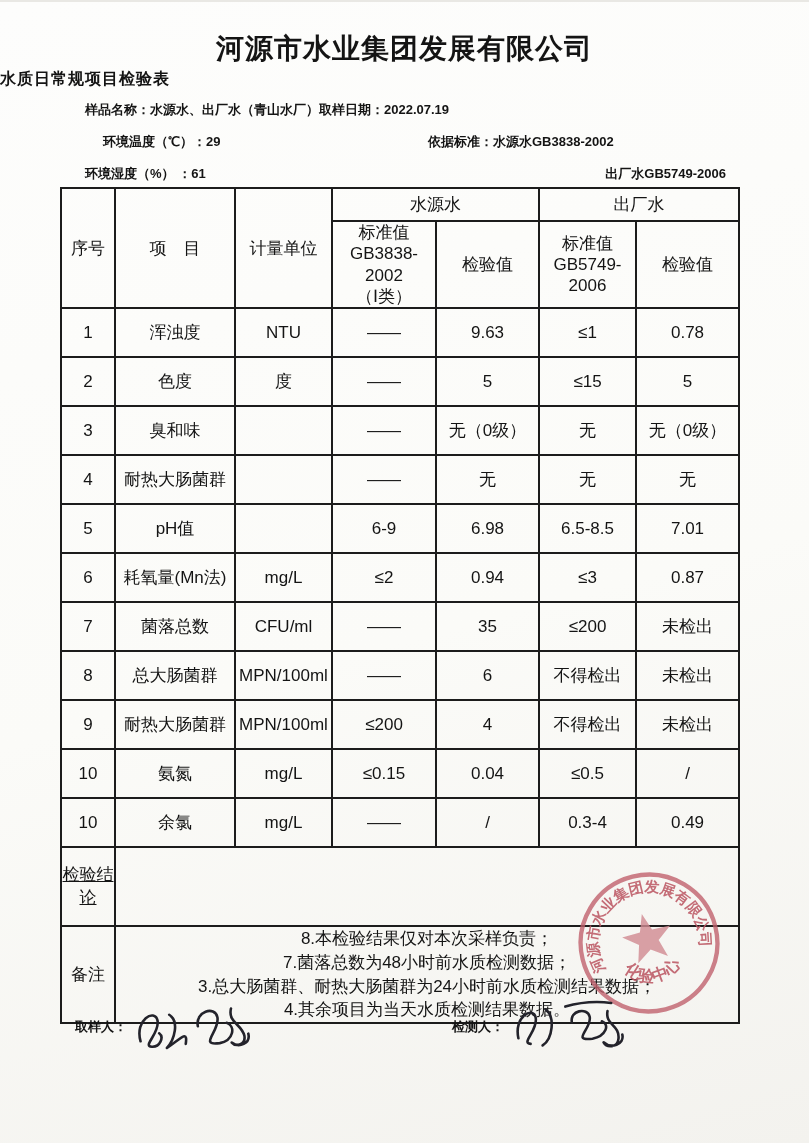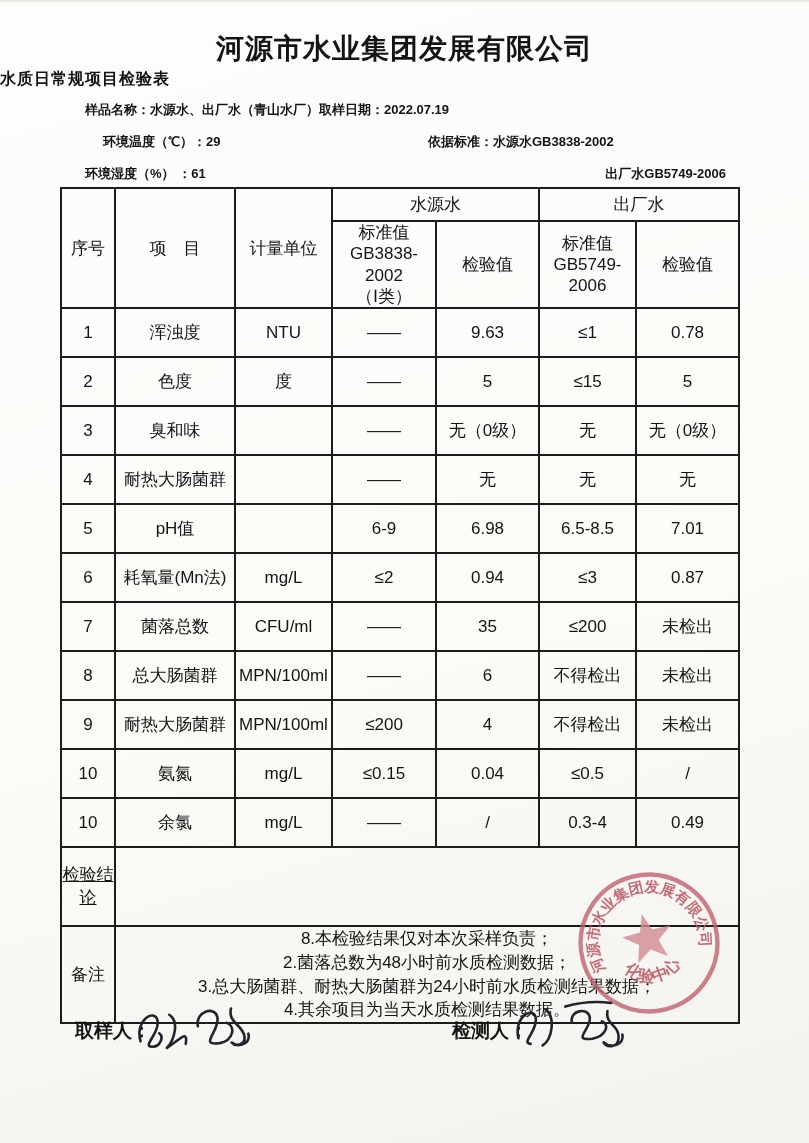--- a/index.html
+++ b/index.html
@@ -46,21 +46,21 @@
   .th-plain{font-size:18px;font-weight:600;}
   .th-group{font-size:19px;font-weight:600;}
   .th-group-bold{font-size:19px;font-weight:700;}
   .th-sub{font-size:15.5px;font-weight:500;line-height:1.25;}
   .th-sub-bold{font-size:18px;font-weight:700;}
   .c-item{text-align:left;padding-left:10px;font-weight:600;}
   .c-out{font-weight:700;font-size:17.5px;}
   .concl-label{font-size:18px;font-weight:600;line-height:1.35;word-break:break-all;padding:0 6px;text-decoration:underline;}
   .notes-cell{text-align:left;padding:6px 10px;font-weight:600;font-size:17px;line-height:1.4;}
 
-  .footer-label{position:absolute;font-size:19px;font-weight:600;white-space:nowrap;}
+  .footer-label{position:absolute;font-size:13px;font-weight:600;white-space:nowrap;}
   .sampler-label{left:75px;top:1016px;}
   .tester-label{left:452px;top:1016px;}
   .sig{position:absolute;}
   .sig1{left:128px;top:996px;transform:rotate(-3deg);}
   .sig2{left:508px;top:992px;transform:rotate(-2deg);}
 
   .stamp{
     position:absolute;left:572px;top:864px;width:154px;height:154px;
     transform:rotate(-14deg);opacity:0.88;
   }
@@ -222,21 +222,21 @@
       </tr>
 
       <tr class="h-concl">
         <td class="concl-label">检验结论</td>
         <td colspan="6"></td>
       </tr>
       <tr class="h-notes">
         <td class="th-plain">备注</td>
         <td colspan="6" class="notes-cell">
           <div>8.本检验结果仅对本次采样负责；</div>
-          <div>2.菌落总数为48小时前水质检测数据；</div>
+          <div>7.菌落总数为48小时前水质检测数据；</div>
           <div>3.总大肠菌群、耐热大肠菌群为24小时前水质检测结果数据；</div>
           <div>4.其余项目为当天水质检测结果数据。</div>
         </td>
       </tr>
     </tbody>
   </table>
 
   <svg class="stamp" viewBox="0 0 160 160">
     <defs>
       <path id="ringPath" d="M 30.2 98.1 A 53 53 0 1 1 129.8 98.1"></path>

